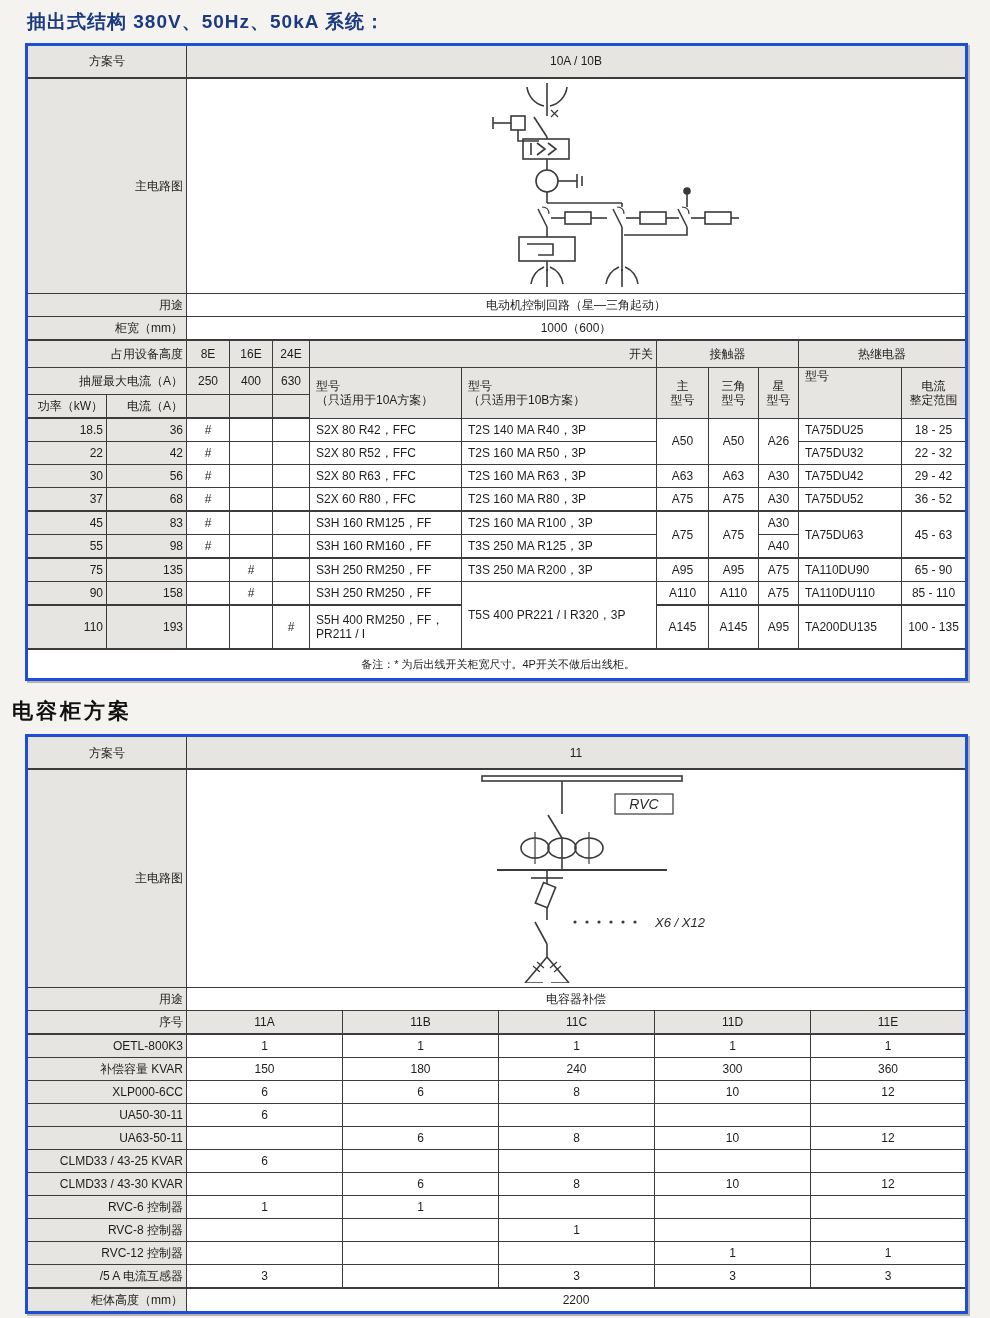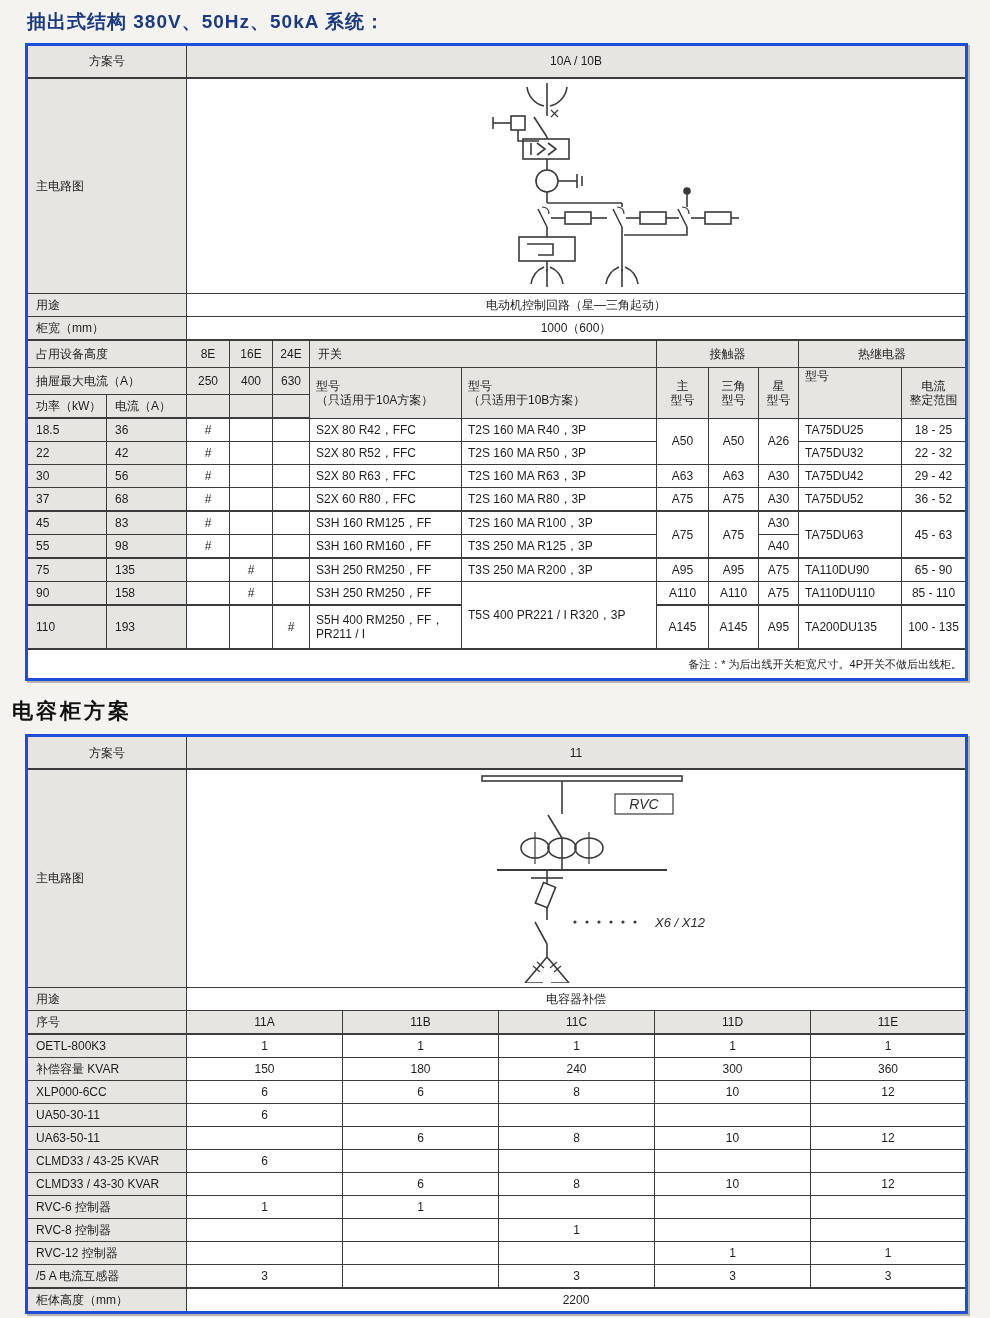--- a/index.html
+++ b/index.html
@@ -3,28 +3,28 @@
 <meta charset="utf-8">
 <style>
   html,body{margin:0;padding:0;}
   body{width:990px;height:1318px;background:#f5f3f0;font-family:"Liberation Sans",sans-serif;color:#1d1d1d;overflow:hidden;}
   .page{position:relative;width:990px;height:1066px;}
   .title1{margin:0;padding:9px 0 8px 27px;font-size:19px;font-weight:bold;color:#1b3a80;letter-spacing:1px;font-family:"Liberation Sans",sans-serif;}
   .title2{margin:0;padding:16px 0 9px 12px;font-size:21px;font-weight:bold;color:#111;letter-spacing:3px;font-family:"DejaVu Serif",serif;}
   table{border-collapse:collapse;margin-left:25px;width:940px;table-layout:fixed;background:#fff;box-shadow:2px 2px 0 #b5b3b0;border:3px solid #1d4ed8;}
   td{border:1px solid #3c3c3c;font-size:12px;text-align:center;padding:1px 3px;height:20px;vertical-align:middle;line-height:1.2;overflow:hidden;}
   td.g{background:#e7e5e2;}
-  td.lft{text-align:left;padding-left:8px;}
+  td.lft{text-align:right;padding-left:8px;}
   td.m{text-align:left;padding-left:6px;}
   tr.thick td{border-top-width:2px;}
   tr.bthick td{border-bottom-width:2px;}
   td.diag{background:#fff;padding:0;}
   .bl{display:block;}
   .r30 td{height:29px;}
-  .r-note td{height:26px;text-align:right;padding-left:6px;font-size:11px;background:#fff;}
+  .r-note td{height:26px;text-align:center;padding-left:6px;font-size:11px;background:#fff;}
   .hdr2 td{height:24px;}
   svg text{font-family:"Liberation Sans",sans-serif;}
 </style>
 </head>
 <body>
 
 <div class="page">
 
   <h1 class="title1">抽出式结构 380V、50Hz、50kA 系统：</h1>
 
@@ -164,21 +164,21 @@
         <td class="g"></td>
       </tr>
 
       <tr>
         <td class="g lft">18.5</td>
         <td class="g lft">36</td>
         <td>#</td>
         <td></td>
         <td></td>
         <td class="m">S2X 80 R42，FFC</td>
-        <td class="m">T2S 160 MA R40，3P</td>
+        <td class="m">T2S 140 MA R40，3P</td>
         <td rowspan="2">A50</td>
         <td rowspan="2">A50</td>
         <td rowspan="2">A26</td>
         <td class="m">TA75DU25</td>
         <td>18 - 25</td>
       </tr>
       <tr>
         <td class="g lft">22</td>
         <td class="g lft">42</td>
         <td>#</td>

